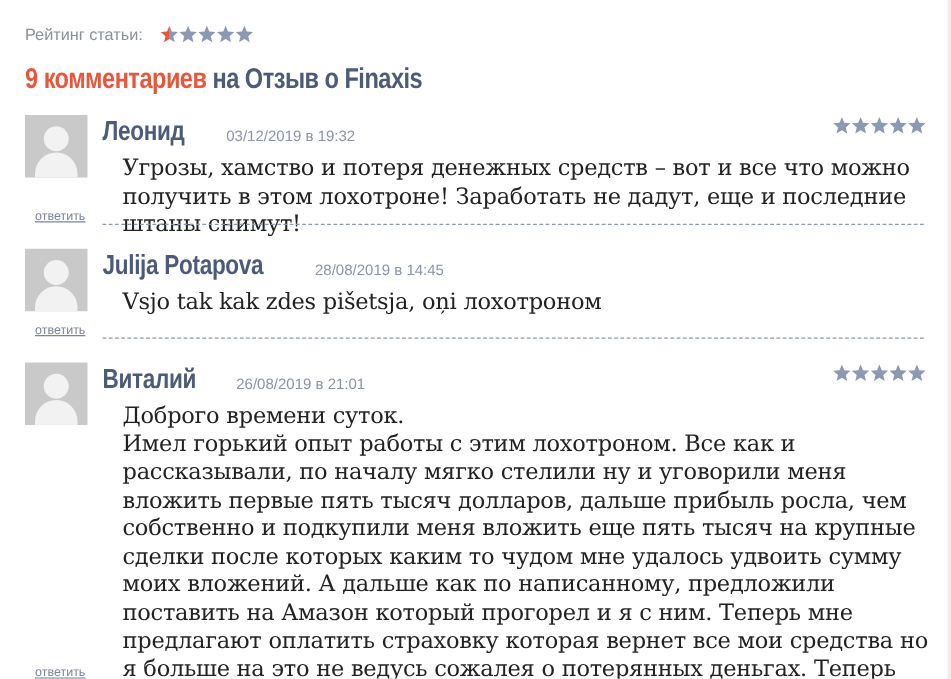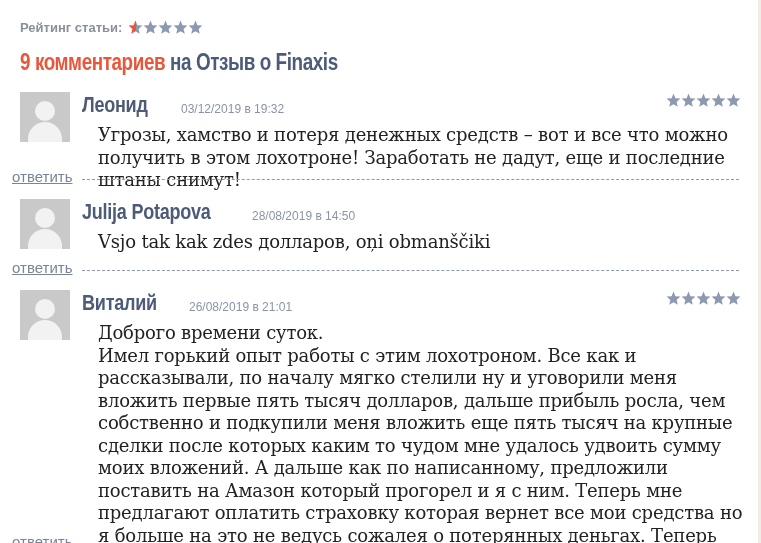--- a/index.html
+++ b/index.html
@@ -9,21 +9,21 @@
     font-family: "Liberation Sans", sans-serif;
   }
   .right-border {
     position: absolute; top: 0; right: 0; width: 3px; height: 543px;
     background: #f1ede4;
   }
   .rating-row {
     position: absolute; left: 20px; top: 18px; height: 18px;
     display: flex; align-items: center;
   }
-  .rating-label { font-size: 13px; color: #8a8f99; width: 108px; font-weight: bold; }
+  .rating-label { font-size: 13px; color: #8a8f99; width: 108px; }
   .stars { display: flex; position: relative; }
   .star {
     width: 15px; height: 15px; display: inline-block;
   }
   .star svg { width: 15px; height: 15px; display: block; }
   .title {
     position: absolute; left: 20px; top: 49px;
     font-family: "Liberation Sans", sans-serif;
     font-weight: bold; font-size: 23px; letter-spacing: -0.5px;
     transform: scaleX(0.82); transform-origin: left center;
@@ -55,21 +55,21 @@
     position: absolute; font-size: 12px; color: #8a93a8; white-space: nowrap;
   }
   .c-stars { position: absolute; left: 666px; display: flex; }
   .c-stars .star { width: 15px; height: 15px; }
   .text {
     position: absolute; left: 98px; width: 650px;
     font-family: "DejaVu Serif", serif; font-size: 18px; line-height: 22.5px;
     color: #222222; letter-spacing: -0.2px;
   }
   .reply {
-    position: absolute; left: 12px; font-size: 15px; color: #7a8497;
+    position: absolute; left: 28px; font-size: 10px; color: #7a8497;
     text-decoration: underline; cursor: pointer;
   }
   .divider {
     position: absolute; left: 82px; width: 657px; height: 0;
     border-top: 1px dashed #8d99b0;
   }
 </style>
 </head>
 <body>
 
@@ -209,22 +209,22 @@
   <a class="reply" style="top:168px;">ответить</a>
   <div class="divider" style="top:179px;"></div>
 </div>
 
 <div class="comment" style="top:0;">
   <div class="avatar" style="top:199px;">
     <div class="head"></div>
     <div class="body"></div>
   </div>
   <div class="author" style="top:199px;">Julija Potapova</div>
-  <div class="date" style="left:252px; top:209px;">28/08/2019 в 14:50</div>
-  <div class="text" style="top:231px;">Vsjo tak kak zdes долларов, oņi obmanščiki</div>
+  <div class="date" style="left:252px; top:209px;">28/08/2019 в 14:45</div>
+  <div class="text" style="top:231px;">Vsjo tak kak zdes pišetsja, oņi лохотроном</div>
   <a class="reply" style="top:259px;">ответить</a>
   <div class="divider" style="top:270px;"></div>
 </div>
 
 <div class="comment" style="top:0;">
   <div class="avatar" style="top:290px;">
     <div class="head"></div>
     <div class="body"></div>
   </div>
   <div class="author" style="top:290px;">Виталий</div>

